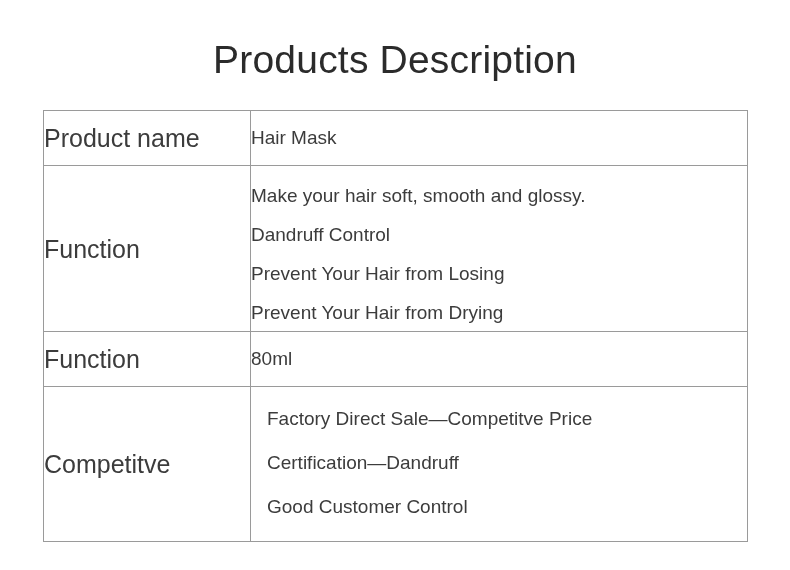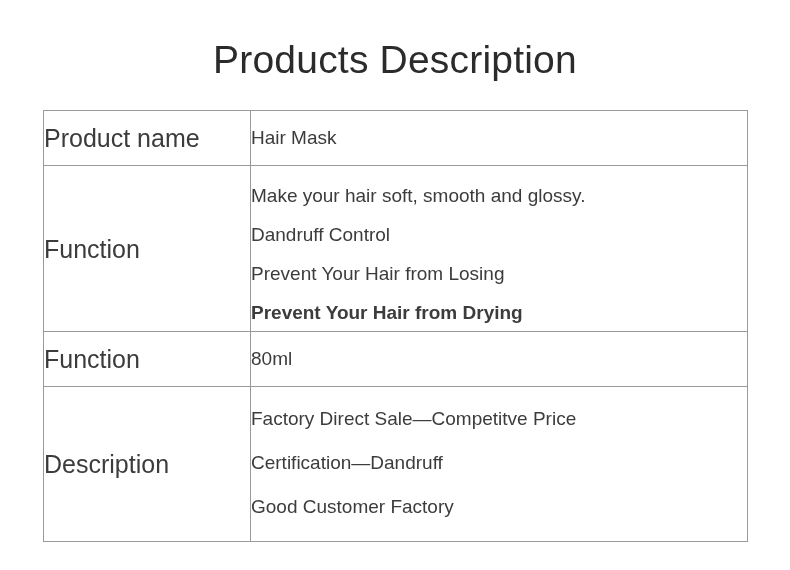--- a/index.html
+++ b/index.html
@@ -87,30 +87,29 @@
   .value-line {
     display: block;
     white-space: nowrap;
   }
 
   .lines-tight .value-line {
     margin: 0 0 11px 0;
   }
   .lines-tight .value-line:last-child {
     margin-bottom: 0;
-    font-weight: bold;
   }
 
   .lines-tight.pad-fn {
     padding-top: 16px;
     padding-bottom: 4px;
   }
 
   .lines-loose .value-line {
-    margin: 0 0 16px 0;
+    margin: 0 0 16px 16px;
   }
   .lines-loose .value-line:last-child {
     margin-bottom: 0;
   }
 
   .lines-loose.pad-adv {
     padding-top: 18px;
     padding-bottom: 20px;
   }
 </style>
@@ -142,24 +141,24 @@
           <span class="value-line">Prevent Your Hair from Drying</span>
         </td>
       </tr>
 
       <tr class="row-single">
         <td class="cell-label">Function</td>
         <td class="cell-value">80ml</td>
       </tr>
 
       <tr>
-        <td class="cell-label">Description</td>
+        <td class="cell-label">Competitve</td>
         <td class="cell-value lines-loose pad-adv">
           <span class="value-line">Factory Direct Sale—Competitve Price</span>
           <span class="value-line">Certification—Dandruff</span>
-          <span class="value-line">Good Customer Factory</span>
+          <span class="value-line">Good Customer Control</span>
         </td>
       </tr>
 
     </tbody>
   </table>
 
 </div>
 
 </body></html>

